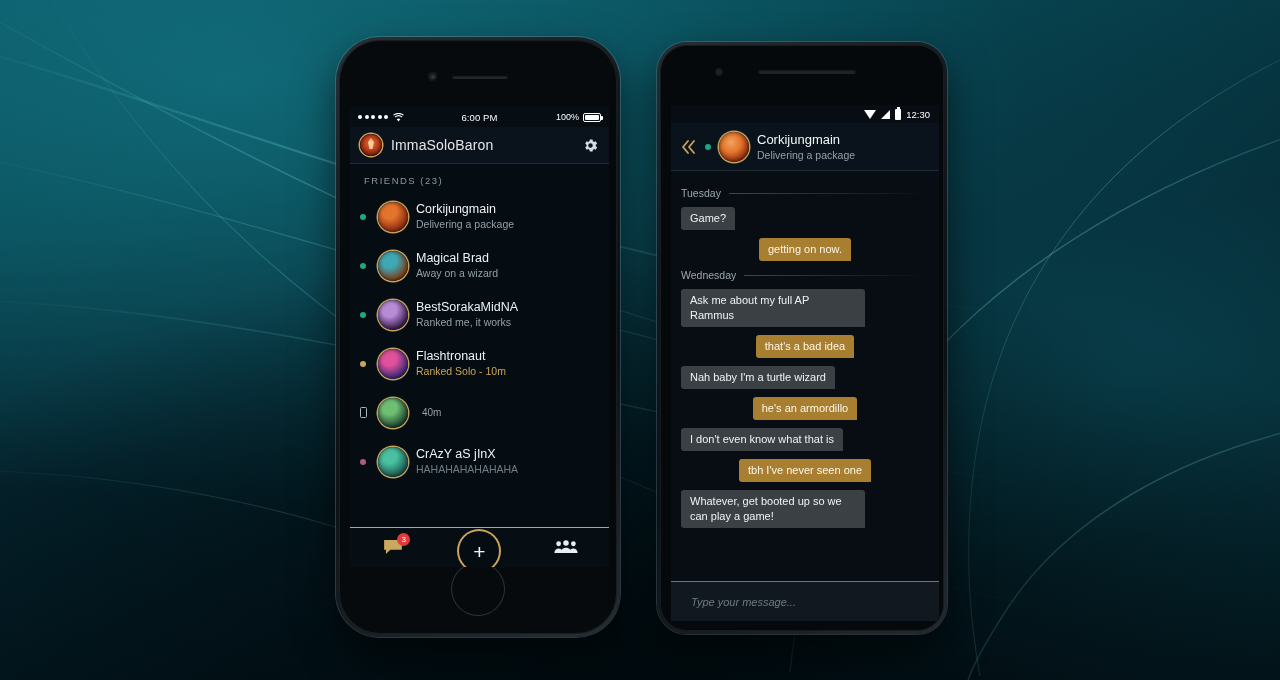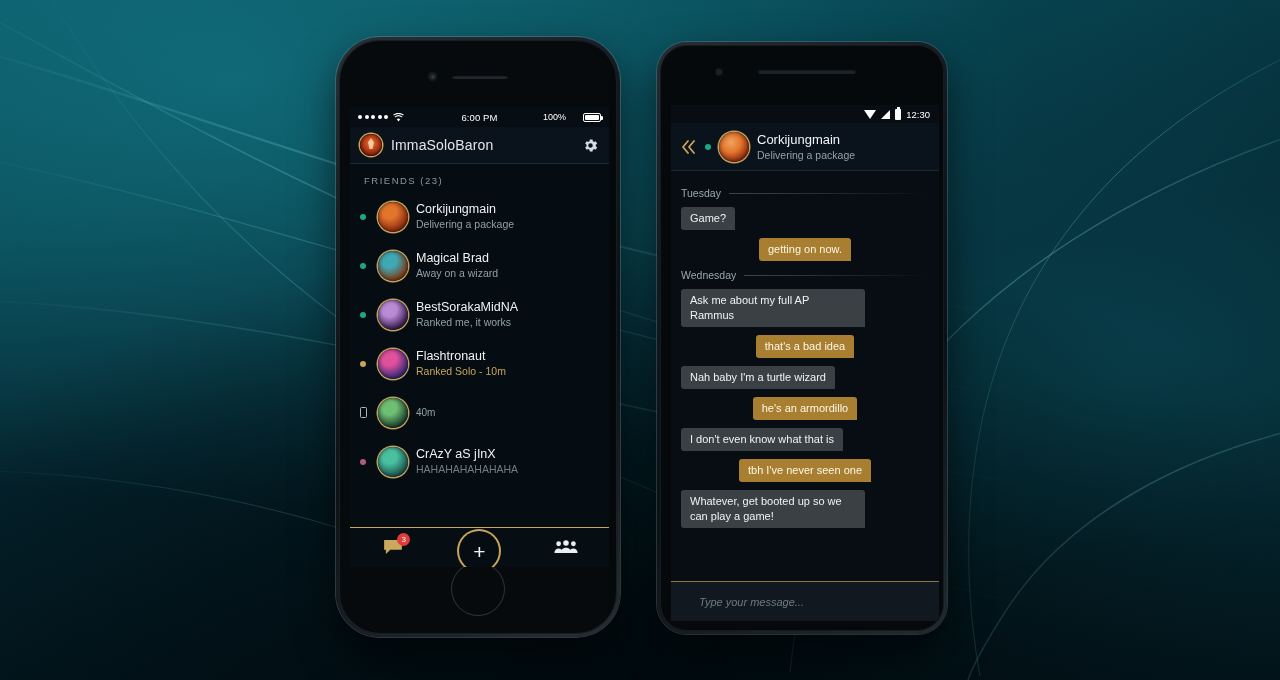--- a/index.html
+++ b/index.html
@@ -41,21 +41,21 @@
     background:#050c12; overflow:hidden;
   }
 
   
   .ios-status { height:20px; display:flex; align-items:center; padding:0 8px;
                 font-size:9.5px; color:#fff; background:#060d13; position:relative; }
   .ios-dots { display:flex; gap:2.5px; align-items:center; }
   .ios-dots i { width:4px; height:4px; border-radius:50%; background:#fff; display:block; }
   .ios-wifi { margin-left:5px; }
   .ios-time { position:absolute; left:0; right:0; text-align:center; font-size:9.5px; letter-spacing:.1px; }
-  .ios-right { margin-left:auto; display:flex; align-items:center; gap:17px; font-size:9px; }
+  .ios-right { margin-left:auto; display:flex; align-items:center; gap:4px; font-size:9px; }
   .batt { width:18px; height:9px; border:1px solid #fff; border-radius:2px; position:relative; padding:1px; }
   .batt:after { content:""; position:absolute; right:-3px; top:2.5px; width:2px; height:4px; background:#fff; border-radius:0 1px 1px 0; }
   .batt i { display:block; height:100%; width:100%; background:#fff; border-radius:1px; }
 
   
   .app-header { height:37px; display:flex; align-items:center; padding:0 10px; gap:9px;
                 background:#0a131b; border-bottom:1px solid #1d2b33; }
   .hdr-crest { width:22px; height:22px; border-radius:50%;
       background:radial-gradient(circle at 50% 42%, #e8763a 0%, #b93b18 42%, #5d1a0c 78%, #2a0c05 100%);
       box-shadow:0 0 0 1.5px #c9a55a, inset 0 0 3px rgba(0,0,0,.7); position:relative; }
@@ -71,21 +71,21 @@
   .fstatus { width:14px; display:flex; justify-content:center; flex:0 0 14px; }
   .dot { width:6px; height:6px; border-radius:50%; display:block; }
   .mobicon { width:7px; height:11px; border:1px solid #aab6bd; border-radius:1.5px; display:block; }
   .avatar { width:30px; height:30px; border-radius:50%; flex:0 0 30px; position:relative;
             box-shadow:0 0 0 1.5px #bfa05c, inset 0 0 4px rgba(0,0,0,.55); overflow:hidden; }
   .fmeta { flex:1; min-width:0; }
   .fname { color:#eef2f4; font-size:12.5px; line-height:15px; white-space:nowrap; overflow:hidden; text-overflow:ellipsis; }
   .fsub { color:#93a0a8; font-size:10.5px; line-height:14px; white-space:nowrap; overflow:hidden; text-overflow:ellipsis; }
   .fsub.ingame { color:#c9a55a; }
   .fsub.dim { color:#6f7d85; }
-  .ftime { color:#93a0a8; font-size:10px; }
+  .ftime { color:#93a0a8; font-size:10px; margin-left:6px; }
 
   
   .navwrap { position:absolute; left:0; right:0; bottom:0; height:40px; background:#060d13; }
   .navline { position:absolute; left:0; right:0; top:0; height:1px; background:#c9a55a; }
   .nav { position:absolute; inset:0; display:flex; align-items:center; }
   .nav-slot { flex:1; display:flex; justify-content:center; align-items:center; position:relative; }
   .chat-ico { position:relative; width:20px; height:16px; }
   .badge { position:absolute; right:-7px; top:-6px; min-width:13px; height:13px; border-radius:7px;
            background:#e03a3a; color:#fff; font-size:8px; line-height:13px; text-align:center; padding:0 3px; }
   .plus-btn { position:absolute; left:50%; margin-left:-20px; top:-16px; width:40px; height:40px;
@@ -128,21 +128,21 @@
   .daysep span { color:#9aa7af; font-size:10.5px; }
   .daysep i { flex:1; height:1px; background:linear-gradient(90deg,#3a4750,rgba(58,71,80,0)); }
   .msg { display:flex; margin-bottom:8px; }
   .msg.in { justify-content:flex-start; }
   .msg.out { justify-content:center; }
   .bub { max-width:74%; padding:4px 9px; font-size:11px; line-height:15px; border-radius:3px; }
   .msg.in .bub { background:#3b4045; color:#eef2f4; border-bottom-right-radius:0; }
   .msg.out .bub { background:#a87e31; color:#fdf6e6; border-bottom-right-radius:0; }
 
   .composer { height:40px; background:#111820; border-top:1px solid #8a7440;
-              display:flex; align-items:center; padding:0 28px; }
+              display:flex; align-items:center; padding:0 20px; }
   .composer span { color:#6d7b84; font-size:11px; font-style:italic; }
 </style>
 </head>
 <body>
 
 <svg id="bg" viewBox="0 0 1280 680" preserveAspectRatio="none">
   <defs>
     <linearGradient id="bgGrad" x1="0" y1="0" x2="0.45" y2="1">
       <stop offset="0%" stop-color="#0b5563"></stop>
       <stop offset="28%" stop-color="#074450"></stop>

